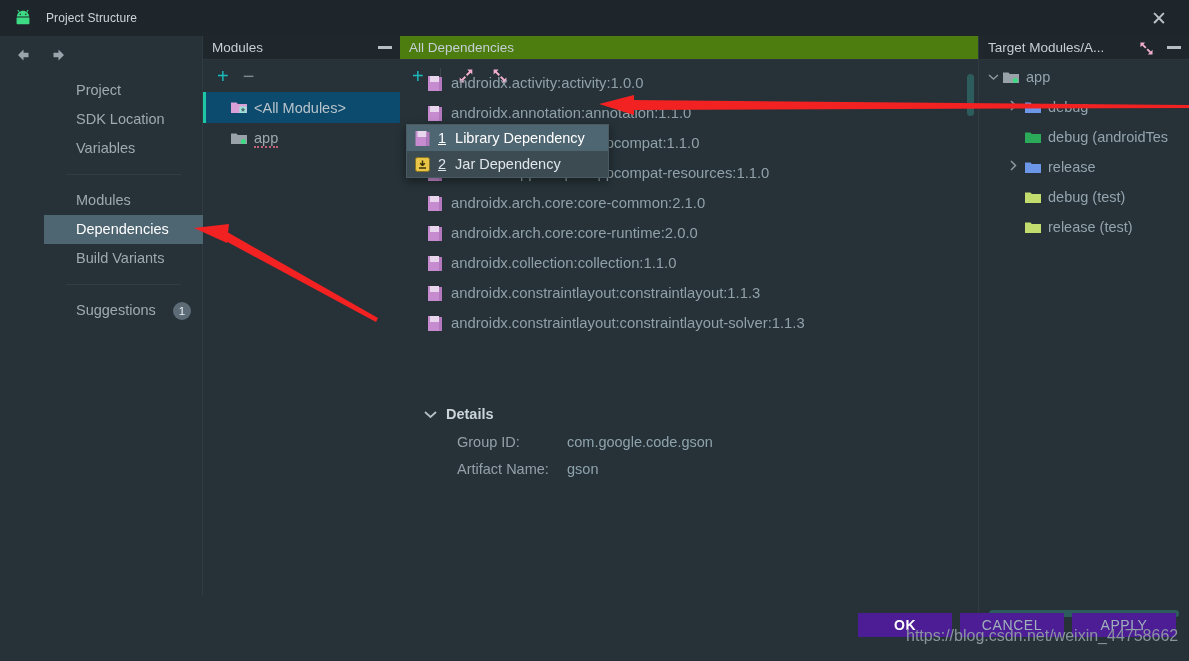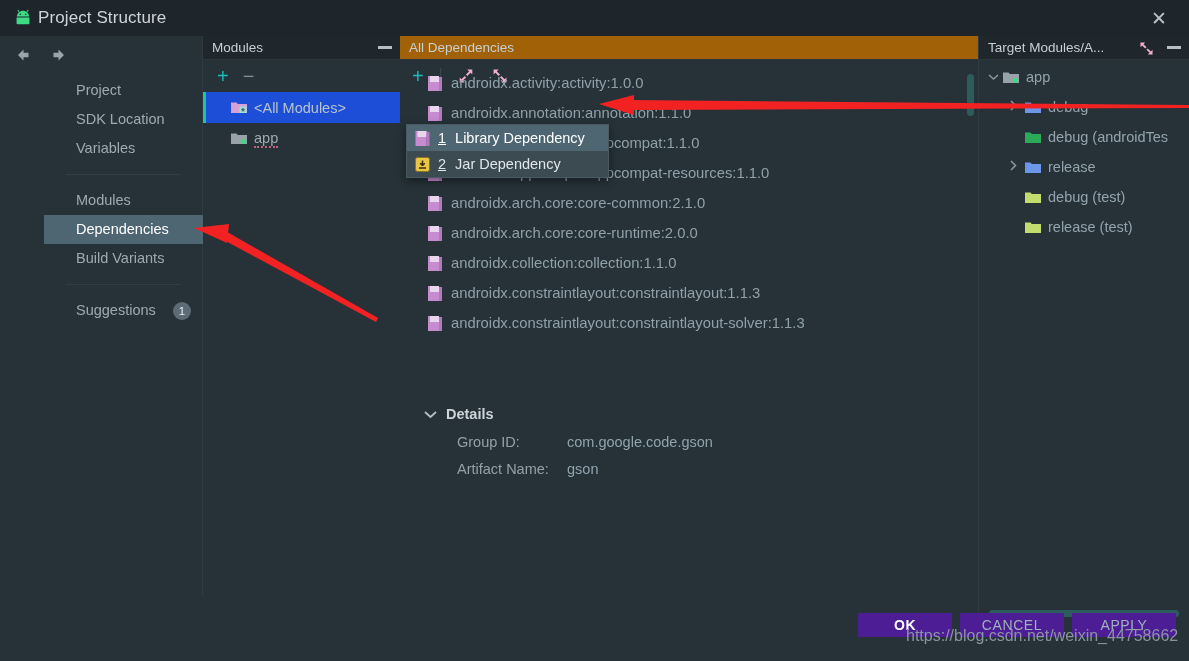--- a/index.html
+++ b/index.html
@@ -12,21 +12,21 @@
   body { position: relative; }
 
   
   .titlebar {
     position: absolute; left: 0; top: 0; width: 1189px; height: 36px;
     background: #1f262b;
     display: flex; align-items: center;
   }
   .app-icon { width: 22px; height: 22px; margin-left: 12px; flex: none; }
   .title-text {
-    margin-left: 4px; font-size: 17px; color: #cdd4da; letter-spacing: .1px;
+    margin-left: 12px; font-size: 12px; color: #cdd4da; letter-spacing: .1px;
   }
   .close-btn {
     position: absolute; right: 18px; top: 6px;
     width: 24px; height: 24px; color: #b9c2c9;
     display: flex; align-items: center; justify-content: center;
     font-size: 19px; line-height: 1; cursor: pointer;
   }
 
   
   .body-area {
@@ -68,21 +68,21 @@
     position: absolute; right: 8px; top: 10px; width: 14px; height: 3px;
     background: #b6bfc6; cursor: pointer;
   }
   .modules-toolbar { height: 32px; display: flex; align-items: center; gap: 14px; padding-left: 14px; }
   .tb-plus { color: #1bbbbb; font-size: 20px; line-height: 1; cursor: pointer; }
   .tb-minus { color: #7d8a92; font-size: 20px; line-height: 1; cursor: pointer; }
   .mod-row {
     height: 31px; display: flex; align-items: center; padding-left: 28px;
     font-size: 14.5px; color: #9fa9b0; cursor: pointer; position: relative;
   }
-  .mod-row.selected { background: #1d4ed8; color: #b9c4cb; }
+  .mod-row.selected { background: #0c4a6e; color: #b9c4cb; }
   .mod-row.selected::before {
     content: ''; position: absolute; left: 0; top: 0; width: 3px; height: 100%; background: #1ec7a4;
   }
   .folder-ico { width: 16px; height: 13px; margin-right: 7px; flex: none; }
   .squiggle {
     border-bottom: 2px dotted #c0627a;
   }
 
   
   .deps-panel { position: absolute; left: 400px; top: 0; width: 578px; height: 560px; background:#263238; }
@@ -215,21 +215,21 @@
     <div class="mod-row">
       <svg class="folder-ico" viewBox="0 0 16 13">
         <path d="M0 1.5h5.5l1.3 1.6H16V12H0z" fill="#98a2a8"></path>
         <circle cx="12.3" cy="9.4" r="2.5" fill="#3ddc84"></circle>
       </svg>
       <span class="squiggle">app</span>
     </div>
   </div>
 
   <div class="deps-panel">
-    <div class="panel-head" style="background:#a16207;border-bottom:1px solid #2c353b;">
+    <div class="panel-head" style="background:#4d7c0f;border-bottom:1px solid #2c353b;">
       <div class="ph-title">All Dependencies</div>
     </div>
 
     <div class="deps-toolbar">
       <div class="tb-plus">+</div>
       <div class="sepline"></div>
       <div class="ico-btn">
         <svg width="18" height="18" viewBox="0 0 18 18">
           <path d="M10.3 2.6h5v5l-1.8-1.8-3.2 3.2-1.4-1.4 3.2-3.2z" fill="#f0aecb"></path>
           <path d="M7.7 15.4h-5v-5l1.8 1.8 3.2-3.2 1.4 1.4-3.2 3.2z" fill="#f0aecb"></path>

